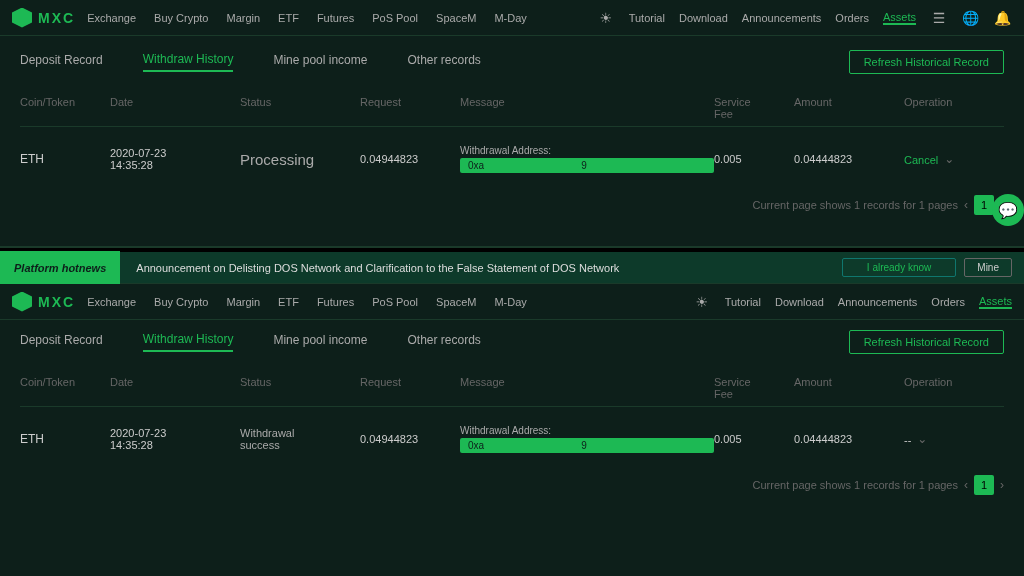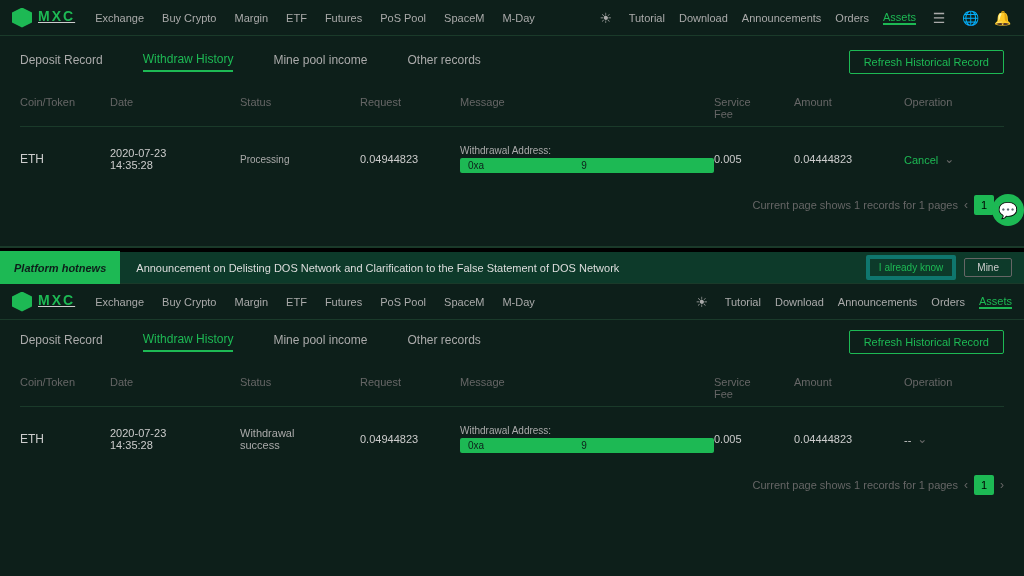--- a/index.html
+++ b/index.html
@@ -25,23 +25,22 @@
     .navbar {
       display: flex;
       align-items: center;
       background: #0d1f1a;
       height: 36px;
       padding: 0 12px;
       border-bottom: 1px solid #1a3a2a;
     }
     .logo {
       display: flex;
-      align-items: flex-start;
-      margin-right: 20px;
-      text-decoration: underline;
+      align-items: center;
+      margin-right: 12px;
     }
     .logo-hex {
       width: 20px;
       height: 20px;
       background: #1db954;
       clip-path: polygon(50% 0%, 100% 25%, 100% 75%, 50% 100%, 0% 75%, 0% 25%);
       margin-right: 6px;
     }
     .logo-text {
       color: #1db954;
@@ -127,21 +126,21 @@
       margin-bottom: 8px;
     }
     .table-row {
       display: grid;
       grid-template-columns: 90px 130px 120px 100px 1fr 80px 110px 100px;
       align-items: center;
       padding: 10px 0;
     }
     .cell { font-size: 11px; color: #ccc; }
     .cell.coin { font-size: 12px; }
-    .cell.status-processing { color: #aaa; font-size: 10px; }
+    .cell.status-processing { color: #aaa; font-size: 15px; }
     .cell.status-success { color: #aaa; font-size: 11px; }
 
     
     .address-block { display: flex; flex-direction: column; gap: 2px; }
     .address-label { color: #aaa; font-size: 10px; }
     .address-value {
       background: #1db954;
       color: #0d1f1a;
       padding: 2px 8px;
       font-size: 10px;
@@ -227,24 +226,24 @@
       padding: 0 16px;
       flex: 1;
     }
     .hotnews-actions {
       display: flex;
       align-items: center;
       gap: 8px;
       padding-right: 12px;
     }
     .know-btn {
-      border: 4px solid #0f766e;
+      border: 1px solid #0f766e;
       color: #1db954;
       background: transparent;
-      padding: 3px 9px;
+      padding: 3px 24px;
       font-size: 10px;
       cursor: pointer;
       border-radius: 2px;
       text-align: center;
     }
     .more-btn {
       border: 1px solid #666;
       color: #ccc;
       background: transparent;
       padding: 3px 12px;

